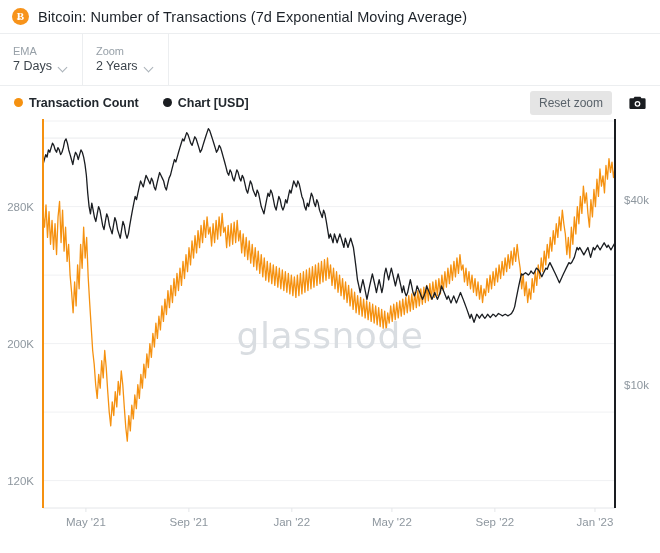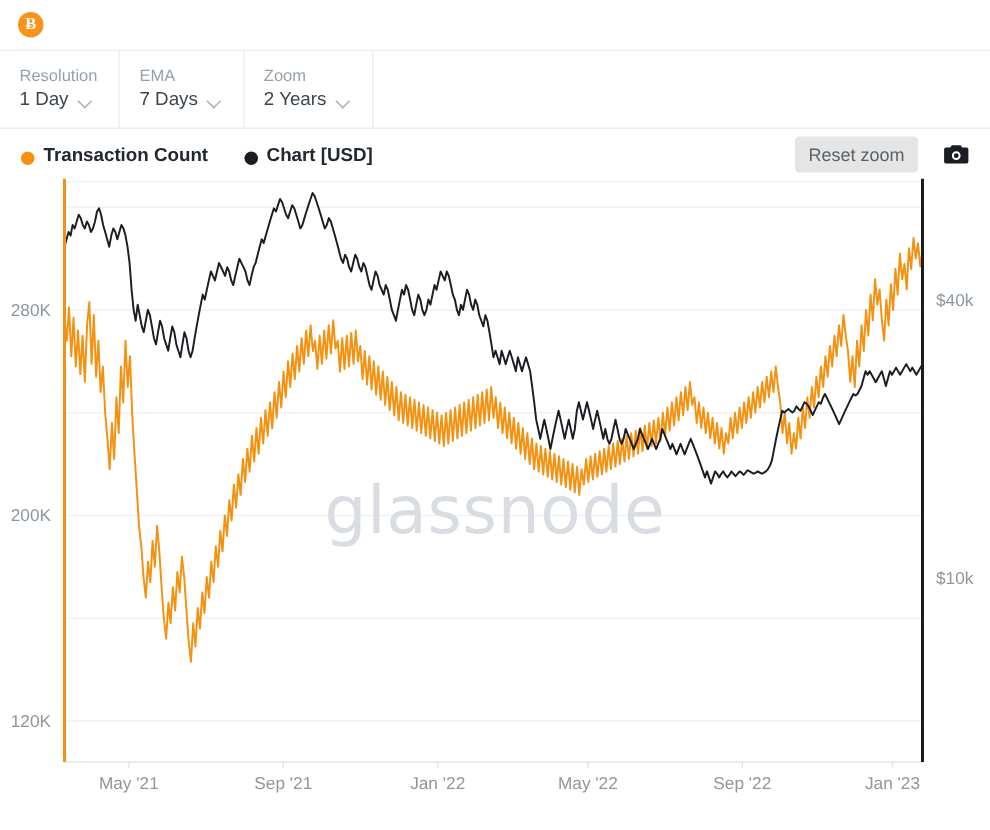--- a/index.html
+++ b/index.html
@@ -102,21 +102,21 @@
 
   
   .legendrow {
     display: flex;
     align-items: center;
     height: 33px;
     padding: 0 12px 0 14px;
   }
   .legend-item {
     display: flex;
-    align-items: flex-end;
+    align-items: center;
     gap: 6px;
     margin-right: 24px;
     cursor: pointer;
   }
   .legend-dot {
     width: 9px; height: 9px;
     border-radius: 50%;
     flex: 0 0 auto;
   }
   .legend-label {
@@ -152,21 +152,21 @@
     position: relative;
     width: 660px;
     height: 420px;
   }
   .chartwrap svg { display: block; }
   .watermark {
     position: absolute;
     left: 0; right: 0;
     top: 196px;
     text-align: center;
-    font-size: 44px;
+    font-size: 36px;
     color: #d9dde1;
     letter-spacing: 0.5px;
     font-family: "DejaVu Sans", sans-serif;
     pointer-events: none;
     user-select: none;
   }
   text.axislabel {
     font-family: "Liberation Sans", sans-serif;
     font-size: 11.5px;
     fill: #8e979f;
@@ -174,30 +174,24 @@
 </style>
 </head>
 <body>
 
 <div id="app">
 
   <div class="titlebar">
     <div class="btc-logo">
       <span>Ƀ</span>
     </div>
+    <div class="title-text">Bitcoin: Number of Transactions (7d Exponential Moving Average)</div>
   </div>
 
   <div class="toolbar">
-    <div class="ctrl">
-      <div class="ctrl-label">Resolution</div>
-      <div class="ctrl-value-row">
-        <div class="ctrl-value">1 Day</div>
-        <div class="chev"></div>
-      </div>
-    </div>
     <div class="ctrl">
       <div class="ctrl-label">EMA</div>
       <div class="ctrl-value-row">
         <div class="ctrl-value">7 Days</div>
         <div class="chev"></div>
       </div>
     </div>
     <div class="ctrl">
       <div class="ctrl-label">Zoom</div>
       <div class="ctrl-value-row">

